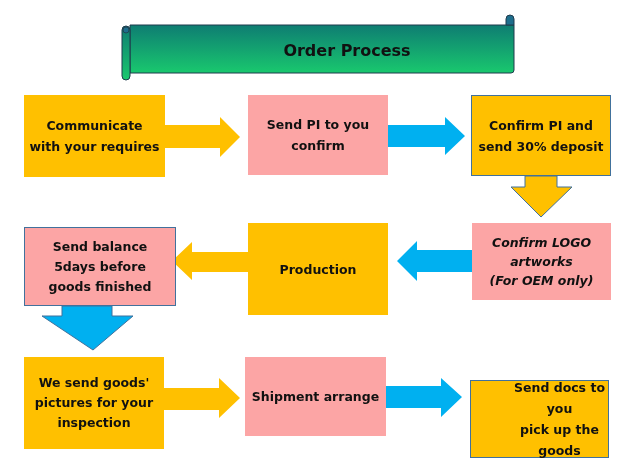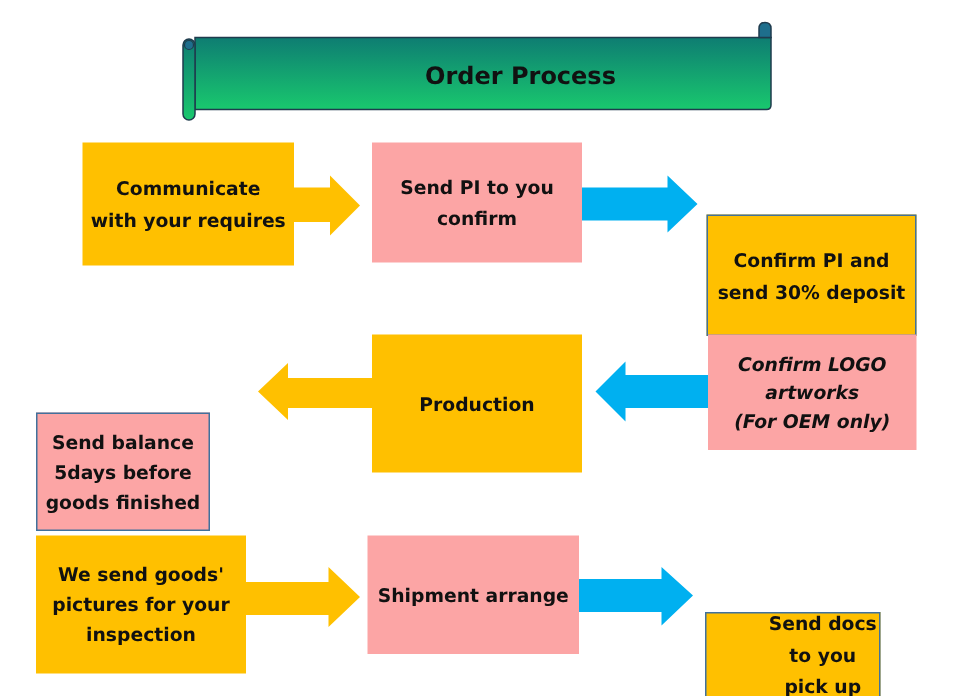--- a/index.html
+++ b/index.html
@@ -4,21 +4,21 @@
 <style>
   html, body { margin: 0; padding: 0; background: #ffffff; }
   body { width: 640px; height: 464px; position: relative; overflow: hidden;
          font-family: "DejaVu Sans", sans-serif; }
   .stage { position: absolute; left: 0; top: 0; width: 640px; height: 464px; }
   .box { position: absolute; display: flex; align-items: center; justify-content: center;
          text-align: center; font-weight: bold; font-size: 12.5px; line-height: 21px;
          color: #111111; white-space: pre-line; box-sizing: border-box; }
   .yellow { background: #FFC000; }
   .blue { background: #fca5a5; }
-  .bordered { border: 1.5px solid #41719C; margin-top: 48px; }
+  .bordered { border: 1.5px solid #41719C; }
   .title { position: absolute; left: 130px; top: 28px; width: 384px; height: 44px;
            display: flex; align-items: center; justify-content: center;
            font-weight: bold; font-size: 16px; color: #111111; padding-left: 25px; }
   svg.shapes { position: absolute; left: 0; top: 0; }
 </style>
 </head>
 <body>
 
 <div class="stage">
 
@@ -49,41 +49,41 @@
 
     <polygon fill="#00B0F0" stroke="#41719C" stroke-width="1" points="62,306 112,306 112,316 133,316 93,350 42,316 62,316"></polygon>
 
     <polygon fill="#FFC000" points="164,388 219,388 219,378 240,398 219,418 219,410 164,410"></polygon>
 
     <polygon fill="#00B0F0" points="386,386 441,386 441,378 462,397 441,417 441,408 386,408"></polygon>
   </svg>
 
   <div class="title">Order Process</div>
 
-  <div class="box yellow" style="left:24px;top:95px;width:141px;height:82px;margin-left:31px;">Communicate
+  <div class="box yellow" style="left:24px;top:95px;width:141px;height:82px;">Communicate
 with your requires</div>
 
   <div class="box blue" style="left:248px;top:95px;width:140px;height:80px;">Send PI to you
 confirm</div>
 
   <div class="box yellow bordered" style="left:471px;top:95px;width:140px;height:81px;">Confirm PI and
 send 30% deposit</div>
 
   <div class="box blue" style="left:472px;top:223px;width:139px;height:77px;line-height:19px;font-style:italic;">Confirm LOGO
 artworks
 (For OEM only)</div>
 
   <div class="box yellow" style="left:248px;top:223px;width:140px;height:92px;text-align:right;">Production</div>
 
-  <div class="box blue bordered" style="left:24px;top:227px;width:116px;height:79px;line-height:20px;">Send balance
+  <div class="box blue bordered" style="left:24px;top:227px;width:152px;height:79px;line-height:20px;">Send balance
 5days before
 goods finished</div>
 
   <div class="box yellow" style="left:24px;top:357px;width:140px;height:92px;line-height:20px;">We send goods'
 pictures for your
 inspection</div>
 
   <div class="box blue" style="left:245px;top:357px;width:141px;height:79px;">Shipment arrange</div>
 
-  <div class="box yellow bordered" style="left:470px;top:360px;width:117px;height:78px;padding-left:40px;">Send docs to you
+  <div class="box yellow bordered" style="left:470px;top:380px;width:139px;height:78px;padding-left:40px;">Send docs to you
 pick up the goods</div>
 
 </div>
 
 </body></html>

